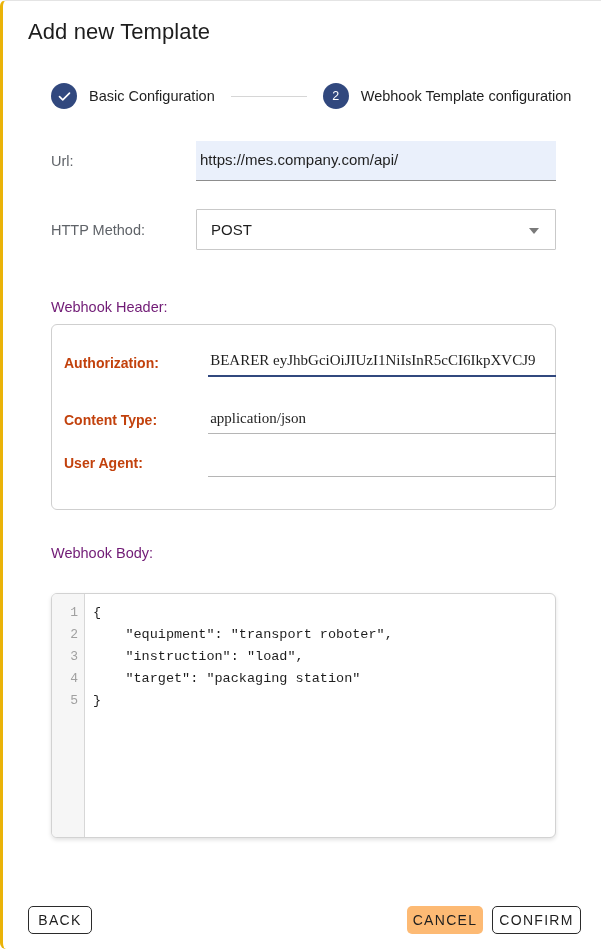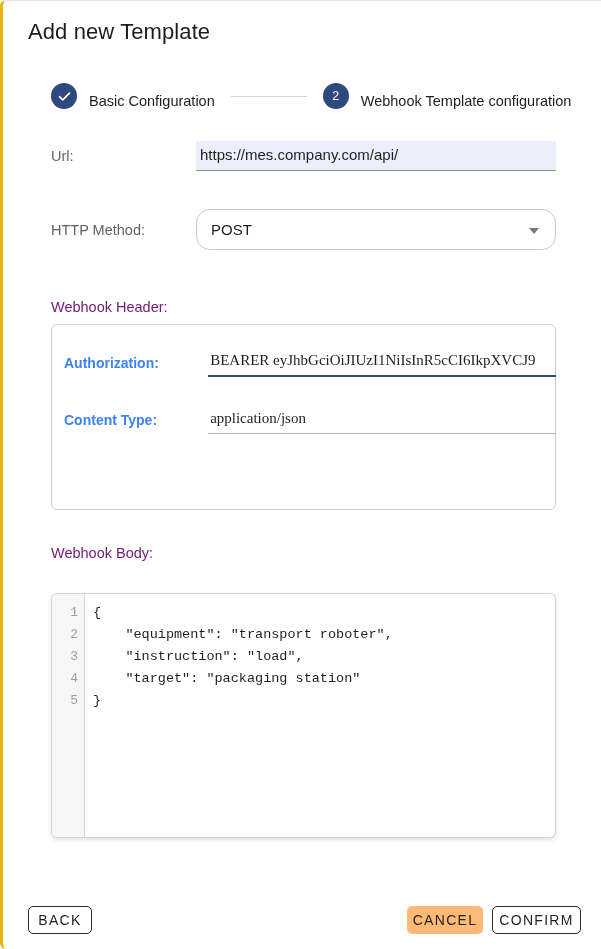--- a/index.html
+++ b/index.html
@@ -35,21 +35,21 @@
   }
 
   
   .stepper {
     position: absolute;
     left: 48px;
     top: 82px;
     display: flex;
     align-items: center;
   }
-  .step { display: flex; align-items: flex-end; }
+  .step { display: flex; align-items: center; }
   .step-marker {
     width: 26px;
     height: 26px;
     border-radius: 50%;
     background: #31487e;
     display: flex;
     align-items: center;
     justify-content: center;
     flex: none;
   }
@@ -86,21 +86,21 @@
     font-weight: 400;
     white-space: nowrap;
   }
 
   
   .url-row { left: 48px; top: 140px; width: 505px; }
   .url-row .field-label { width: 145px; color: #5f6368; }
   .url-input-wrap {
     position: relative;
     width: 360px;
-    height: 30px;
+    height: 40px;
     background: #eaf0fb;
     border-bottom: 1px solid #8d8d8d;
   }
   .url-input {
     width: 100%;
     height: 100%;
     border: 0;
     outline: none;
     background: transparent;
     font-family: "Liberation Sans", sans-serif;
@@ -110,21 +110,21 @@
   }
 
   
   .method-row { left: 48px; top: 208px; width: 505px; }
   .method-row .field-label { width: 145px; }
   .select-box {
     position: relative;
     width: 360px;
     height: 41px;
     border: 1px solid #c9c9c9;
-    border-radius: 14px;
+    border-radius: 1px;
     background: #ffffff;
     display: flex;
     align-items: center;
     cursor: pointer;
   }
   .select-value {
     font-size: 15px;
     color: #1f1f1f;
     padding-left: 14px;
   }
@@ -159,21 +159,21 @@
   }
   .hdr-row {
     position: absolute;
     left: 12px;
     width: 492px;
     display: flex;
     align-items: center;
   }
   .hdr-row .field-label {
     width: 145px;
-    color: #3b82f6;
+    color: #c2410c;
     font-weight: 700;
     font-size: 14px;
   }
   .hdr-input-wrap {
     position: relative;
     width: 350px;
     height: 28px;
     overflow: hidden;
   }
   .hdr-input {
@@ -311,20 +311,26 @@
       </div>
     </div>
 
     <div class="hdr-row hdr-row-ct">
       <span class="field-label">Content Type:</span>
       <div class="hdr-input-wrap underline-grey">
         <input class="hdr-input" type="text" value="application/json" style="">
       </div>
     </div>
 
+    <div class="hdr-row hdr-row-ua">
+      <span class="field-label">User Agent:</span>
+      <div class="hdr-input-wrap underline-grey">
+        <input class="hdr-input" type="text" value="" style="">
+      </div>
+    </div>
 
   </div>
 
   <div class="section-label lbl-webhook-body">Webhook Body:</div>
 
   <div class="editor">
     <div class="gutter">
       <div>1</div>
       <div>2</div>
       <div>3</div>

